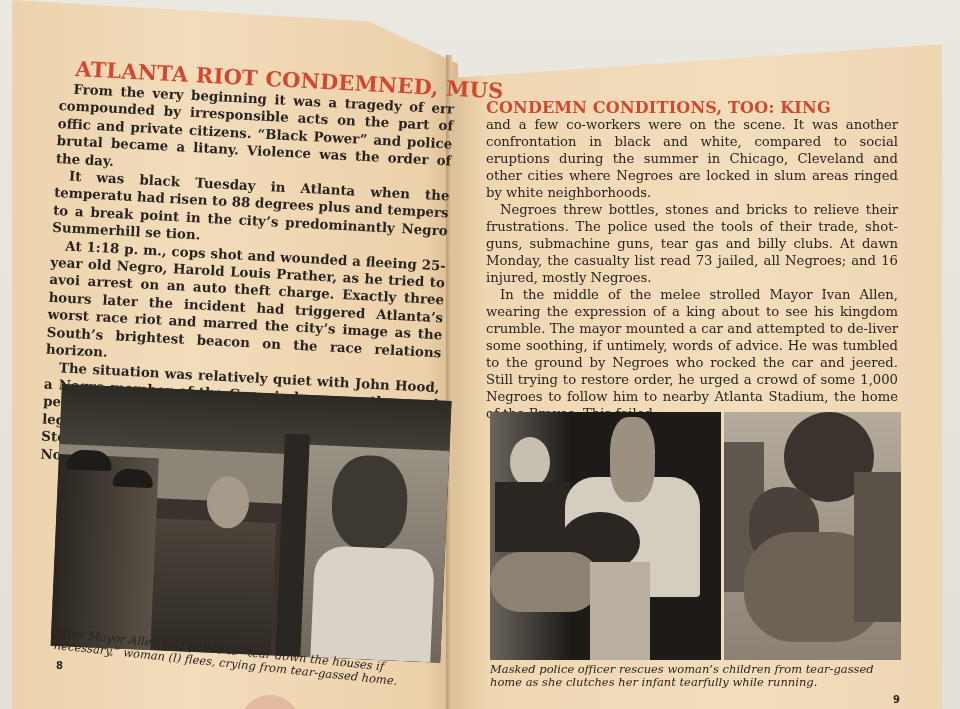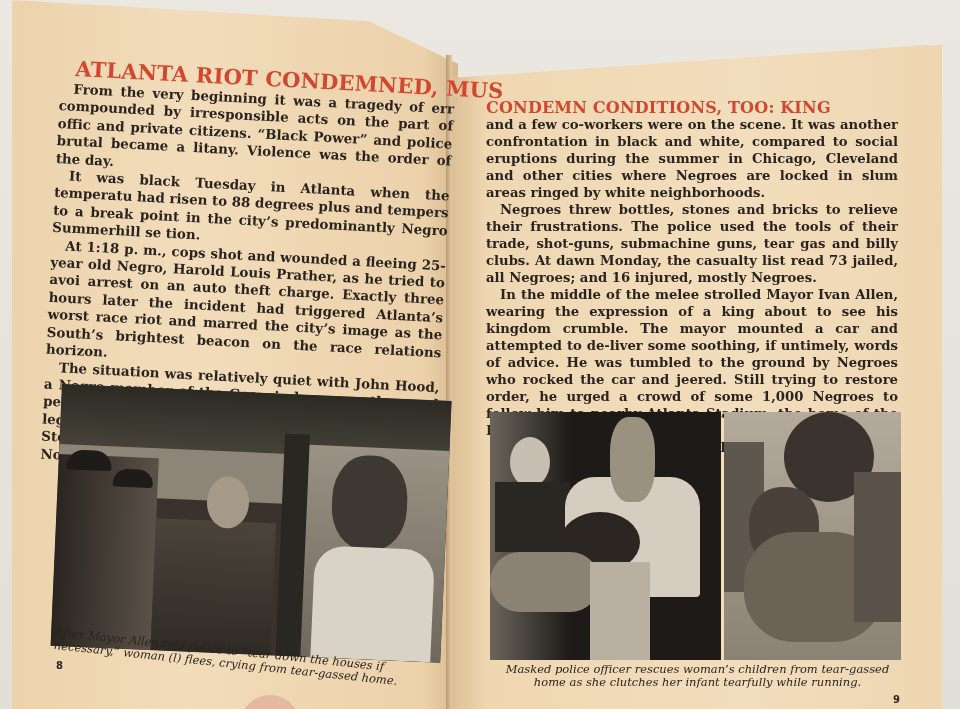--- a/index.html
+++ b/index.html
@@ -33,34 +33,34 @@
   .hl-left { left: 76px; top: 56px; font-size: 21px; transform: rotate(3deg); transform-origin: left top; }
   .hl-right { left: 486px; top: 98px; font-size: 16px; }
 
   .body-text {
     position: absolute; color: #2a2420;
     font-family: "DejaVu Serif", serif; font-size: 13.4px; line-height: 17.4px;
   }
   .body-text p { margin: 0; text-indent: 14px; text-align: justify; }
   .body-text p.cont { text-indent: 0; }
   .bt-left { left: 60px; top: 80px; width: 395px; transform: rotate(3deg); transform-origin: left top; font-weight: bold; }
-  .bt-right { left: 486px; top: 116px; width: 412px; font-weight: bold; font-size: 13.2px; line-height: 17px; }
+  .bt-right { left: 486px; top: 116px; width: 412px; font-weight: normal; font-size: 13.2px; line-height: 17px; }
 
   .photo { position: absolute; overflow: hidden; background: #3a332d; }
   .ph-left { left: 62px; top: 384px; width: 390px; height: 262px; transform: rotate(2.5deg); transform-origin: left top; }
   .ph-right-a { left: 490px; top: 412px; width: 231px; height: 248px; }
   .ph-right-b { left: 724px; top: 412px; width: 177px; height: 248px; }
   .shade { position: absolute; }
 
   .caption {
     position: absolute; font-style: italic; color: #2a2420; font-size: 11.5px; line-height: 13px;
     font-family: "DejaVu Serif", serif;
   }
   .cap-left { left: 56px; top: 626px; width: 400px; transform: rotate(6deg); transform-origin: left top; }
-  .cap-right { left: 490px; top: 663px; width: 415px; text-align: center; }
+  .cap-right { left: 490px; top: 663px; width: 415px; text-align: left; }
   .pgnum { position: absolute; font-size: 10px; font-weight: bold; color: #2a2420; font-family: "DejaVu Sans", sans-serif; }
   .pg-left { left: 56px; top: 660px; }
   .pg-right { left: 893px; top: 694px; }
   .thumb { position: absolute; left: 240px; top: 695px; width: 60px; height: 30px; border-radius: 30px 30px 0 0; background: #e3b9a0; }
 </style>
 </head>
 <body>
 
 <div class="backdrop"></div>
 

